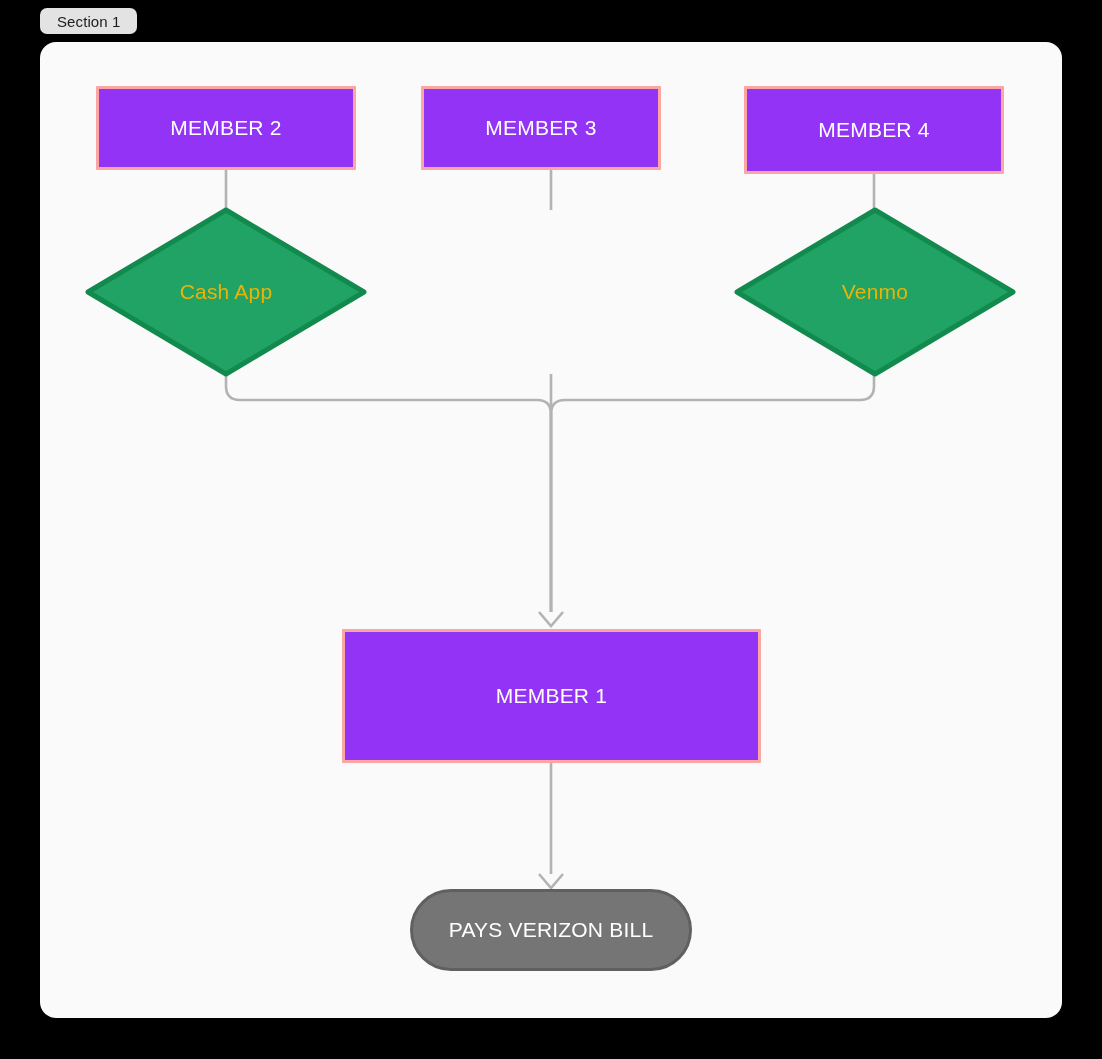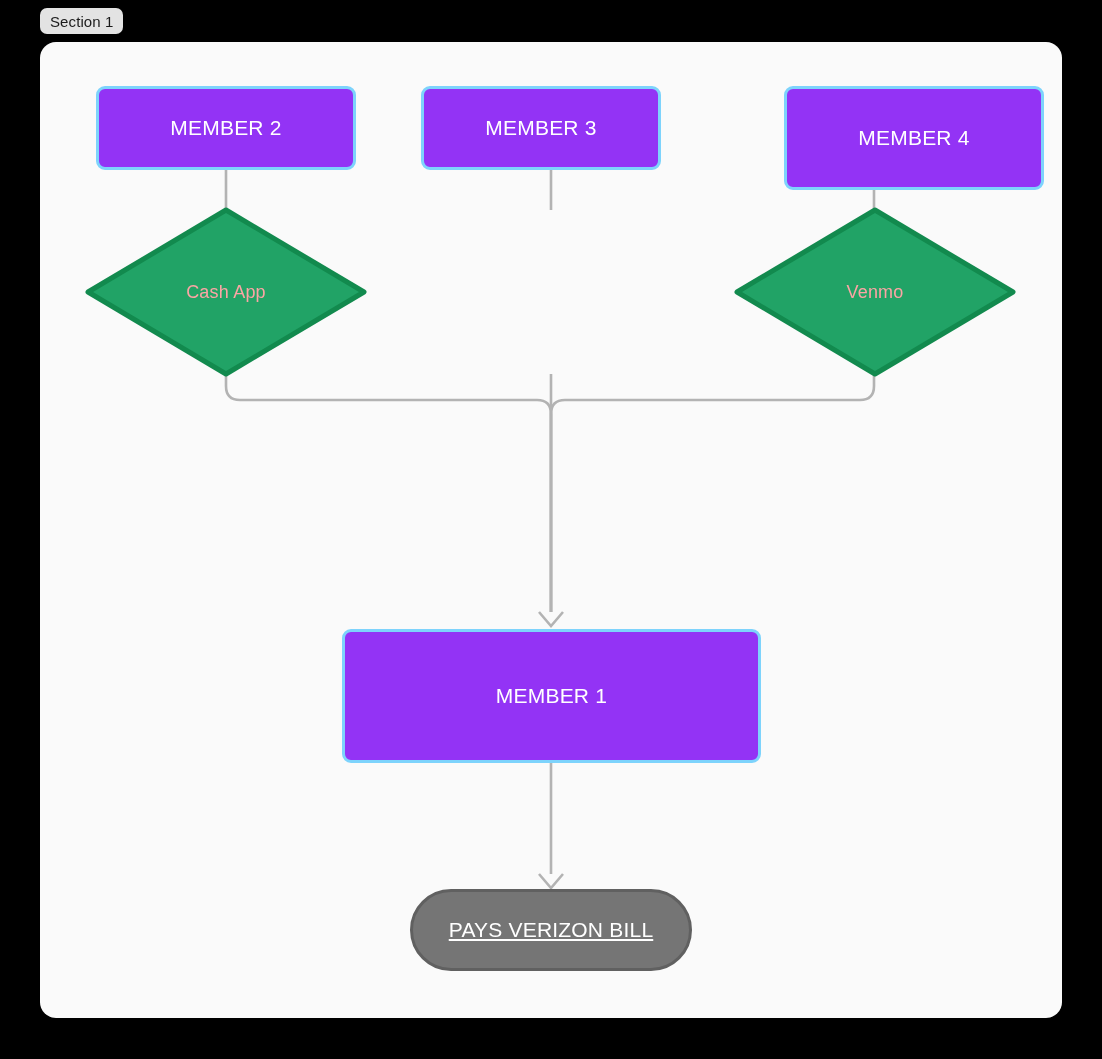--- a/index.html
+++ b/index.html
@@ -15,21 +15,21 @@
     font-family: "Liberation Sans", sans-serif;
     -webkit-font-smoothing: antialiased;
   }
 
   
   #section-badge {
     position: absolute;
     left: 40px;
     top: 8px;
     height: 26px;
-    padding: 0 10px;
+    padding: 0 17px;
     display: flex;
     align-items: center;
     background: #e3e3e3;
     color: #1b1b1b;
     border-radius: 7px;
     font-size: 15px;
     line-height: 1;
     letter-spacing: 0.1px;
     z-index: 5;
     white-space: nowrap;
@@ -86,55 +86,54 @@
     display: flex;
     align-items: center;
     justify-content: center;
     text-align: center;
     color: #ffffff;
   }
 
   
   .node-process {
     background: #9333f5;
-    border: 3px solid #7dd3fc;
-    border-radius: 9px;
+    border: 3px solid #fca5a5;
+    border-radius: 1px;
     font-size: 21px;
     letter-spacing: 0.2px;
     line-height: 1.68;
   }
 
   
   .node-decision {
     background: transparent;
     border: none;
   }
   .node-decision .diamond-svg {
     position: absolute;
     left: 0;
     top: 0;
     width: 100%;
     height: 100%;
   }
   .node-decision .diamond-label {
     position: relative;
     z-index: 2;
-    font-size: 18px;
+    font-size: 21px;
     letter-spacing: 0.2px;
-    color: #fca5a5;
+    color: #eab308;
   }
 
   
   .node-terminal {
     background: #757575;
     border: 3px solid #606060;
     border-radius: 42px;
     font-size: 21px;
     letter-spacing: 0.2px;
-    text-decoration: underline;
   }
 
   .node-multiline {
     flex-direction: column;
   }
   .node-multiline .line {
     display: block;
   }
 </style>
 </head>
@@ -167,21 +166,21 @@
 <div id="node-layer">
 
   <div class="node node-process" style="left:96px; top:86px; width:260px; height:84px;">
     <span>MEMBER 2</span>
   </div>
 
   <div class="node node-process" style="left:421px; top:86px; width:240px; height:84px;">
     <span>MEMBER 3</span>
   </div>
 
-  <div class="node node-process" style="left:744px; top:86px; width:260px; height:104px;margin-left:40px;">
+  <div class="node node-process" style="left:744px; top:86px; width:260px; height:88px;">
     <span>MEMBER 4</span>
   </div>
 
   <div class="node node-decision" style="left:85px; top:207px; width:282px; height:170px;">
     <svg class="diamond-svg" viewBox="0 0 282 170" preserveAspectRatio="none">
       <polygon points="141,3 279,85 141,167 3,85" fill="#21a366" stroke="#128a4e" stroke-width="5" stroke-linejoin="round"></polygon>
     </svg>
     <span class="diamond-label">Cash App</span>
   </div>
 

